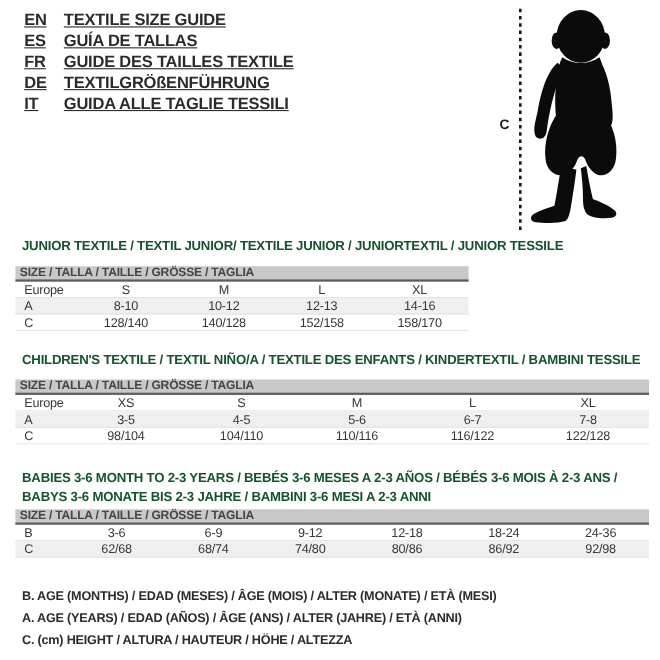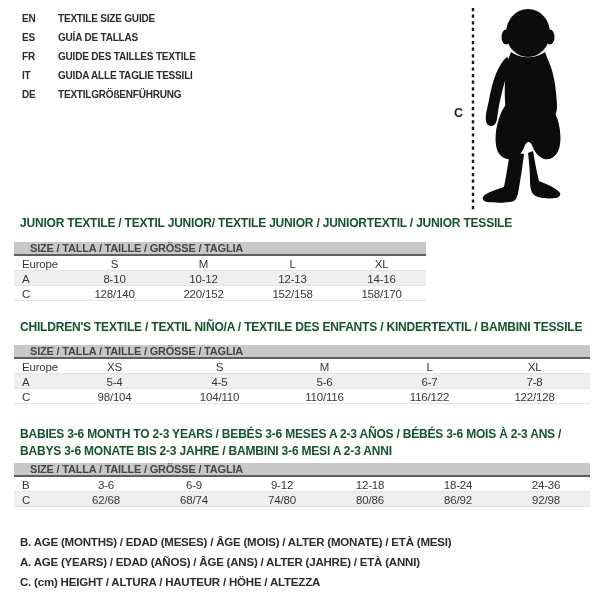--- a/index.html
+++ b/index.html
@@ -5,21 +5,21 @@
   html,body { margin:0; padding:0; background:#ffffff; }
   .canvas {
     position:relative; width:600px; height:600px; background:#ffffff;
     font-family:"Liberation Sans","DejaVu Sans",sans-serif;
     color:#373737; overflow:hidden;
   }
 
   
   .lang-block { position:absolute; left:22px; top:9px; }
   .lang-row { display:flex; height:19px; align-items:center;
-              font-weight:bold; font-size:10px; letter-spacing:-0.2px; color:#2b2b2b; }
+              font-weight:bold; font-size:15px; letter-spacing:-0.2px; color:#2b2b2b;text-decoration:underline; }
   .lang-code { width:36px; }
   .lang-text { white-space:nowrap; }
 
   
   .figure { position:absolute; left:430px; top:0; width:170px; height:215px; }
   .figure svg { position:absolute; left:0; top:0; }
   .figure-label { position:absolute; left:24px; top:106px;
                   font-weight:bold; font-size:12.5px; color:#1c1c1c; }
 
   
@@ -29,21 +29,21 @@
   .title-2 { top:320px; }
   .title-3 { top:426px; line-height:16.5px; }
   .title-3 span { display:block; }
 
   
   .table { position:absolute; left:14px; }
   .t1 { width:412px; top:242px; }
   .t2 { width:576px; top:345px; }
   .t3 { width:576px; top:463px; }
   .thead { height:14px; background:#c8c8c8; border-bottom:2px solid #5e5e5e;
-           display:flex; align-items:center; padding-left:16px; box-sizing:border-box;
+           display:flex; align-items:center; padding-left:4px; box-sizing:border-box;
            font-weight:bold; font-size:11px; color:#454545; letter-spacing:-0.2px; }
   .trow { display:flex; align-items:flex-end; height:15px; box-sizing:border-box;
           border-bottom:1px solid #e4e4e4; font-size:11.5px; letter-spacing:-0.2px; }
   .trow.alt { background:#efefef; }
   .cell { text-align:center; overflow:hidden; }
   .cell.label { text-align:left; padding-left:8px; box-sizing:border-box; }
   .t1 .cell.label { width:56px; }  .t1 .cell.val { width:89px; }
   .t2 .cell.label { width:48px; }  .t2 .cell.val { width:105px; }
   .t3 .cell.label { width:48px; }  .t3 .cell.val { width:88px; }
 
@@ -65,26 +65,26 @@
     </div>
     <div class="lang-row">
       <span class="lang-code">ES</span>
       <span class="lang-text">GUÍA DE TALLAS</span>
     </div>
     <div class="lang-row">
       <span class="lang-code">FR</span>
       <span class="lang-text">GUIDE DES TAILLES TEXTILE</span>
     </div>
     <div class="lang-row">
+      <span class="lang-code">DE</span>
+      <span class="lang-text">TEXTILGRÖßENFÜHRUNG</span>
+    </div>
+    <div class="lang-row">
       <span class="lang-code">IT</span>
       <span class="lang-text">GUIDA ALLE TAGLIE TESSILI</span>
-    </div>
-    <div class="lang-row">
-      <span class="lang-code">DE</span>
-      <span class="lang-text">TEXTILGRÖßENFÜHRUNG</span>
     </div>
   </div>
 
   <div class="figure">
     <svg viewBox="0 0 170 215" width="170" height="215">
       <line x1="43" y1="8" x2="43" y2="210" stroke="#181818" stroke-width="2.4" stroke-dasharray="3.2 3.4"></line>
       <g fill="#0b0b0b">
         <ellipse cx="98" cy="33" rx="22" ry="24"></ellipse>
         <ellipse cx="76" cy="37" rx="4.5" ry="7.5"></ellipse>
         <ellipse cx="120" cy="37" rx="4.5" ry="7.5"></ellipse>
@@ -112,40 +112,40 @@
     <div class="trow alt">
       <div class="cell label">A</div>
       <div class="cell val">8-10</div>
       <div class="cell val">10-12</div>
       <div class="cell val">12-13</div>
       <div class="cell val">14-16</div>
     </div>
     <div class="trow">
       <div class="cell label">C</div>
       <div class="cell val">128/140</div>
-      <div class="cell val">220/152</div>
+      <div class="cell val">140/128</div>
       <div class="cell val">152/158</div>
       <div class="cell val">158/170</div>
     </div>
   </div>
 
   <div class="section-title title-2">CHILDREN'S TEXTILE / TEXTIL NIÑO/A / TEXTILE DES ENFANTS / KINDERTEXTIL / BAMBINI TESSILE</div>
   <div class="table t2">
     <div class="thead">SIZE / TALLA / TAILLE / GRÖSSE / TAGLIA</div>
     <div class="trow">
       <div class="cell label">Europe</div>
       <div class="cell val">XS</div>
       <div class="cell val">S</div>
       <div class="cell val">M</div>
       <div class="cell val">L</div>
       <div class="cell val">XL</div>
     </div>
     <div class="trow alt">
       <div class="cell label">A</div>
-      <div class="cell val">5-4</div>
+      <div class="cell val">3-5</div>
       <div class="cell val">4-5</div>
       <div class="cell val">5-6</div>
       <div class="cell val">6-7</div>
       <div class="cell val">7-8</div>
     </div>
     <div class="trow">
       <div class="cell label">C</div>
       <div class="cell val">98/104</div>
       <div class="cell val">104/110</div>
       <div class="cell val">110/116</div>

